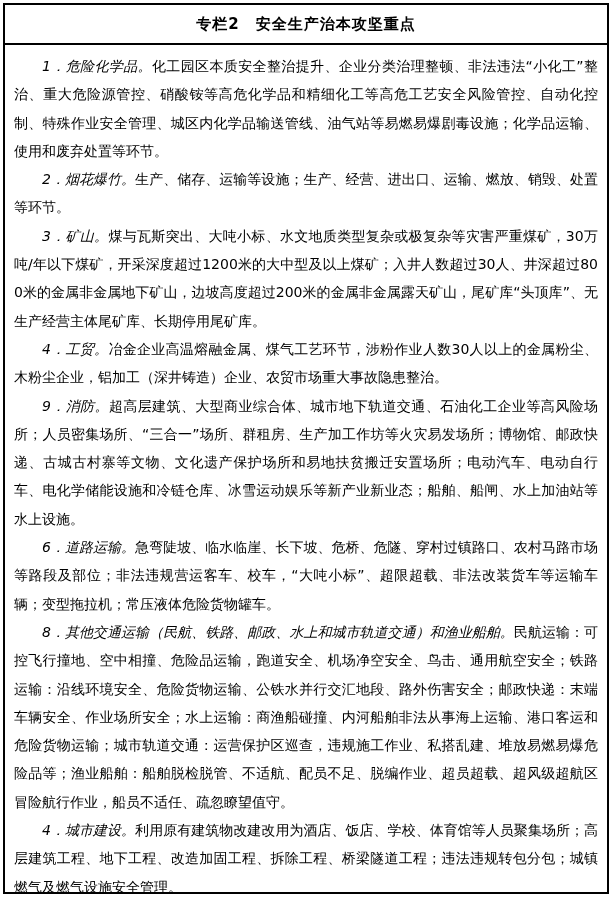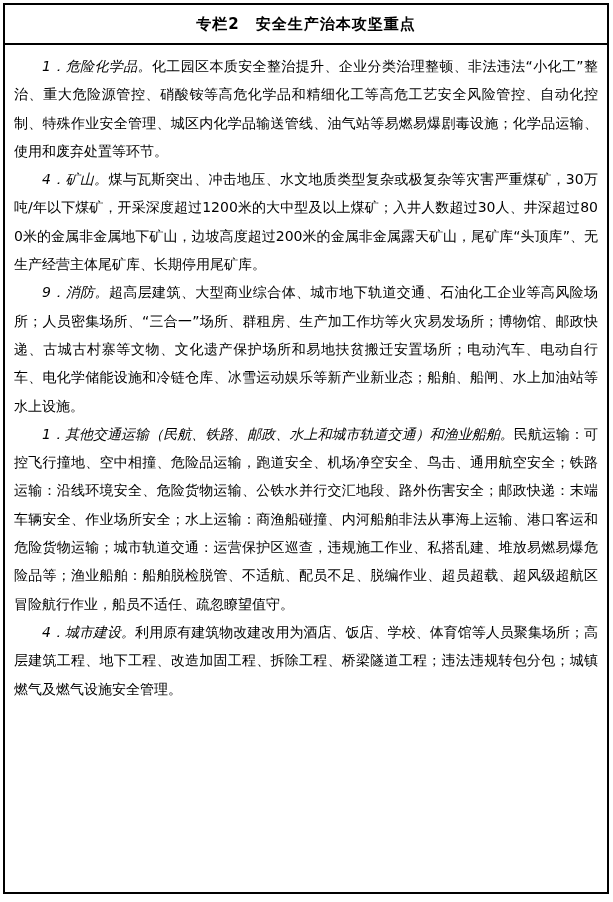--- a/index.html
+++ b/index.html
@@ -54,20 +54,23 @@
   }
 </style>
 </head>
 <body>
 
 <div class="page">
   <div class="panel">
     <div class="panel-title">专栏2　安全生产治本攻坚重点</div>
     <div class="panel-body">
       <p class="item"><span class="item-lead">1．危险化学品。</span><span>化工园区本质安全整治提升、企业分类治理整顿、非法违法“小化工”整治、重大危险源管控、硝酸铵等高危化学品和精细化工等高危工艺安全风险管控、自动化控制、特殊作业安全管理、城区内化学品输送管线、油气站等易燃易爆剧毒设施；化学品运输、使用和废弃处置等环节。</span></p>
-      <p class="item"><span class="item-lead">4．矿山。</span><span>煤与瓦斯突出、冲击地压、水文地质类型复杂或极复杂等灾害严重煤矿，30万吨/年以下煤矿，开采深度超过1200米的大中型及以上煤矿；入井人数超过30人、井深超过800米的金属非金属地下矿山，边坡高度超过200米的金属非金属露天矿山，尾矿库“头顶库”、无生产经营主体尾矿库、长期停用尾矿库。</span></p>
+      <p class="item"><span class="item-lead">2．烟花爆竹。</span><span>生产、储存、运输等设施；生产、经营、进出口、运输、燃放、销毁、处置等环节。</span></p>
+      <p class="item"><span class="item-lead">3．矿山。</span><span>煤与瓦斯突出、大吨小标、水文地质类型复杂或极复杂等灾害严重煤矿，30万吨/年以下煤矿，开采深度超过1200米的大中型及以上煤矿；入井人数超过30人、井深超过800米的金属非金属地下矿山，边坡高度超过200米的金属非金属露天矿山，尾矿库“头顶库”、无生产经营主体尾矿库、长期停用尾矿库。</span></p>
+      <p class="item"><span class="item-lead">4．工贸。</span><span>冶金企业高温熔融金属、煤气工艺环节，涉粉作业人数30人以上的金属粉尘、木粉尘企业，铝加工（深井铸造）企业、农贸市场重大事故隐患整治。</span></p>
       <p class="item"><span class="item-lead">9．消防。</span><span>超高层建筑、大型商业综合体、城市地下轨道交通、石油化工企业等高风险场所；人员密集场所、“三合一”场所、群租房、生产加工作坊等火灾易发场所；博物馆、邮政快递、古城古村寨等文物、文化遗产保护场所和易地扶贫搬迁安置场所；电动汽车、电动自行车、电化学储能设施和冷链仓库、冰雪运动娱乐等新产业新业态；船舶、船闸、水上加油站等水上设施。</span></p>
-      <p class="item"><span class="item-lead">1．其他交通运输（民航、铁路、邮政、水上和城市轨道交通）和渔业船舶。</span><span>民航运输：可控飞行撞地、空中相撞、危险品运输，跑道安全、机场净空安全、鸟击、通用航空安全；铁路运输：沿线环境安全、危险货物运输、公铁水并行交汇地段、路外伤害安全；邮政快递：末端车辆安全、作业场所安全；水上运输：商渔船碰撞、内河船舶非法从事海上运输、港口客运和危险货物运输；城市轨道交通：运营保护区巡查，违规施工作业、私搭乱建、堆放易燃易爆危险品等；渔业船舶：船舶脱检脱管、不适航、配员不足、脱编作业、超员超载、超风级超航区冒险航行作业，船员不适任、疏忽瞭望值守。</span></p>
+      <p class="item"><span class="item-lead">6．道路运输。</span><span>急弯陡坡、临水临崖、长下坡、危桥、危隧、穿村过镇路口、农村马路市场等路段及部位；非法违规营运客车、校车，“大吨小标”、超限超载、非法改装货车等运输车辆；变型拖拉机；常压液体危险货物罐车。</span></p>
+      <p class="item"><span class="item-lead">8．其他交通运输（民航、铁路、邮政、水上和城市轨道交通）和渔业船舶。</span><span>民航运输：可控飞行撞地、空中相撞、危险品运输，跑道安全、机场净空安全、鸟击、通用航空安全；铁路运输：沿线环境安全、危险货物运输、公铁水并行交汇地段、路外伤害安全；邮政快递：末端车辆安全、作业场所安全；水上运输：商渔船碰撞、内河船舶非法从事海上运输、港口客运和危险货物运输；城市轨道交通：运营保护区巡查，违规施工作业、私搭乱建、堆放易燃易爆危险品等；渔业船舶：船舶脱检脱管、不适航、配员不足、脱编作业、超员超载、超风级超航区冒险航行作业，船员不适任、疏忽瞭望值守。</span></p>
       <p class="item"><span class="item-lead">4．城市建设。</span><span>利用原有建筑物改建改用为酒店、饭店、学校、体育馆等人员聚集场所；高层建筑工程、地下工程、改造加固工程、拆除工程、桥梁隧道工程；违法违规转包分包；城镇燃气及燃气设施安全管理。</span></p>
 
     </div>
   </div>
 </div>
 
 </body></html>

